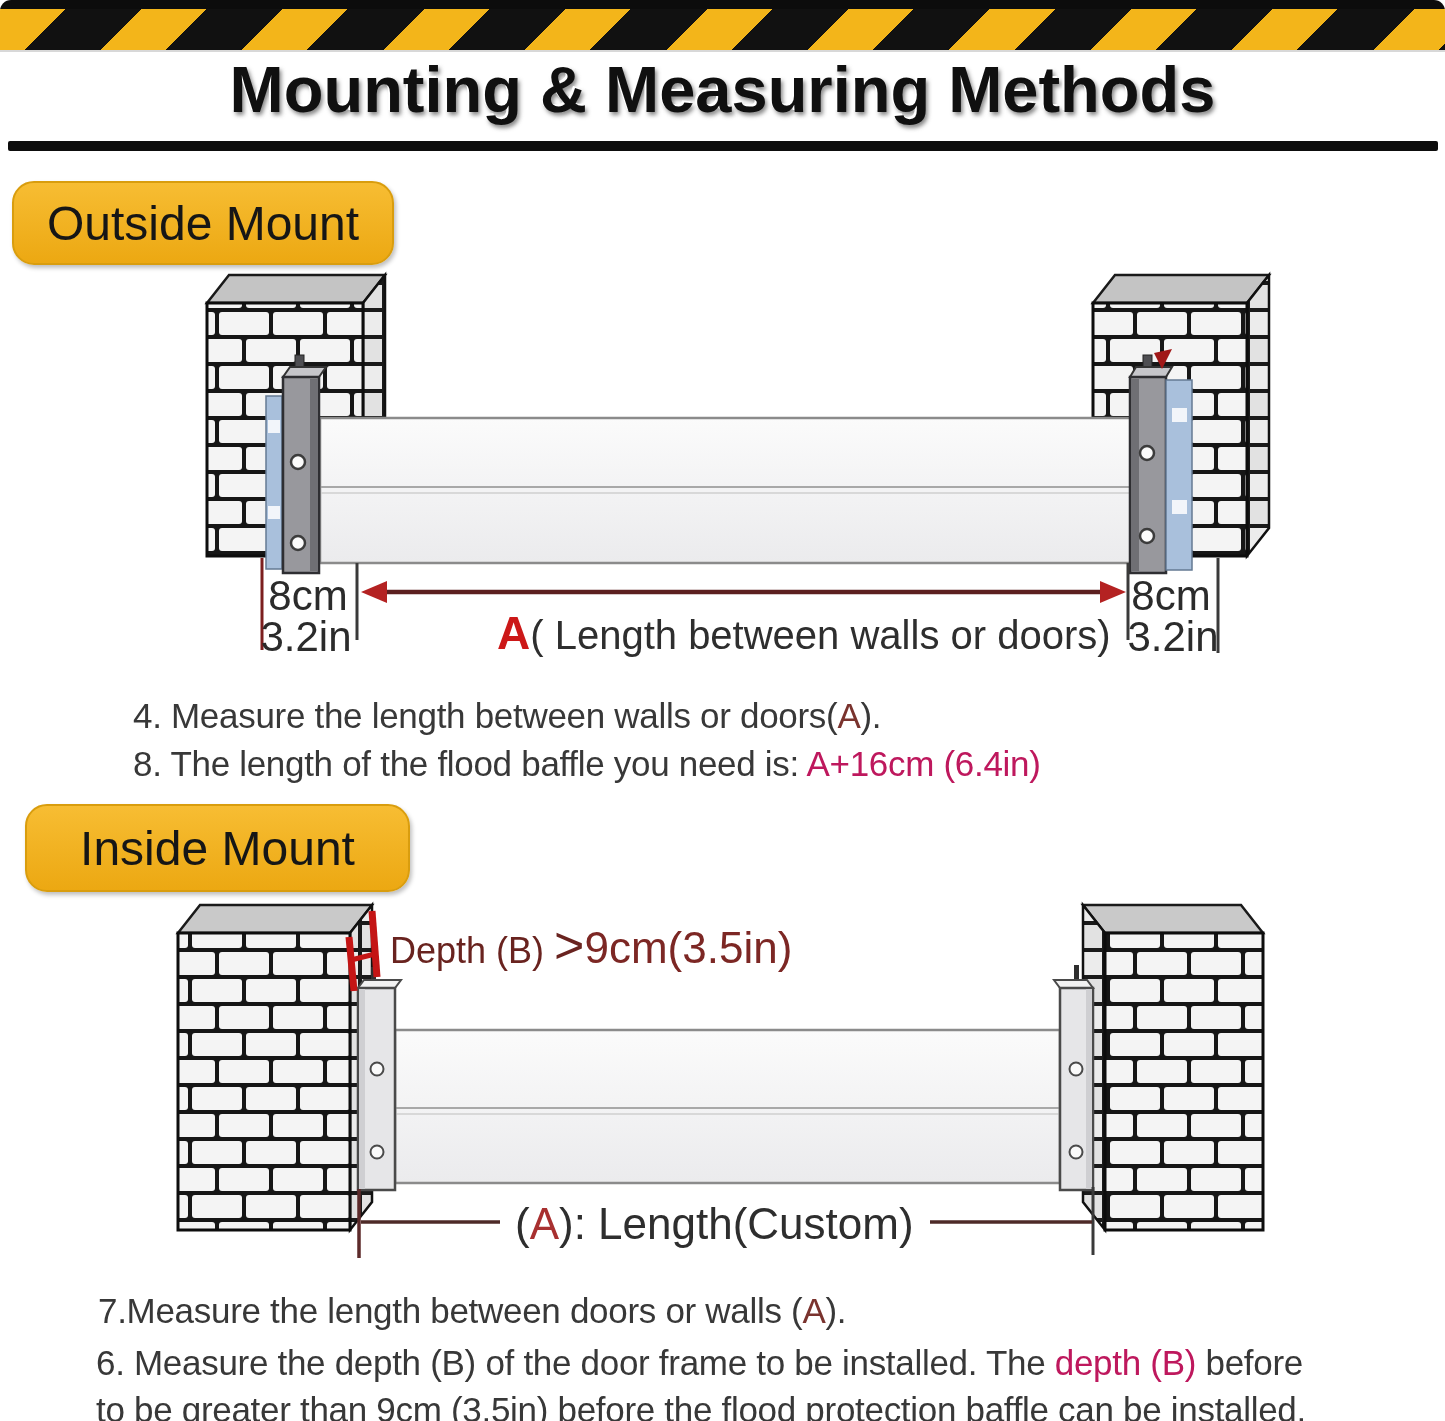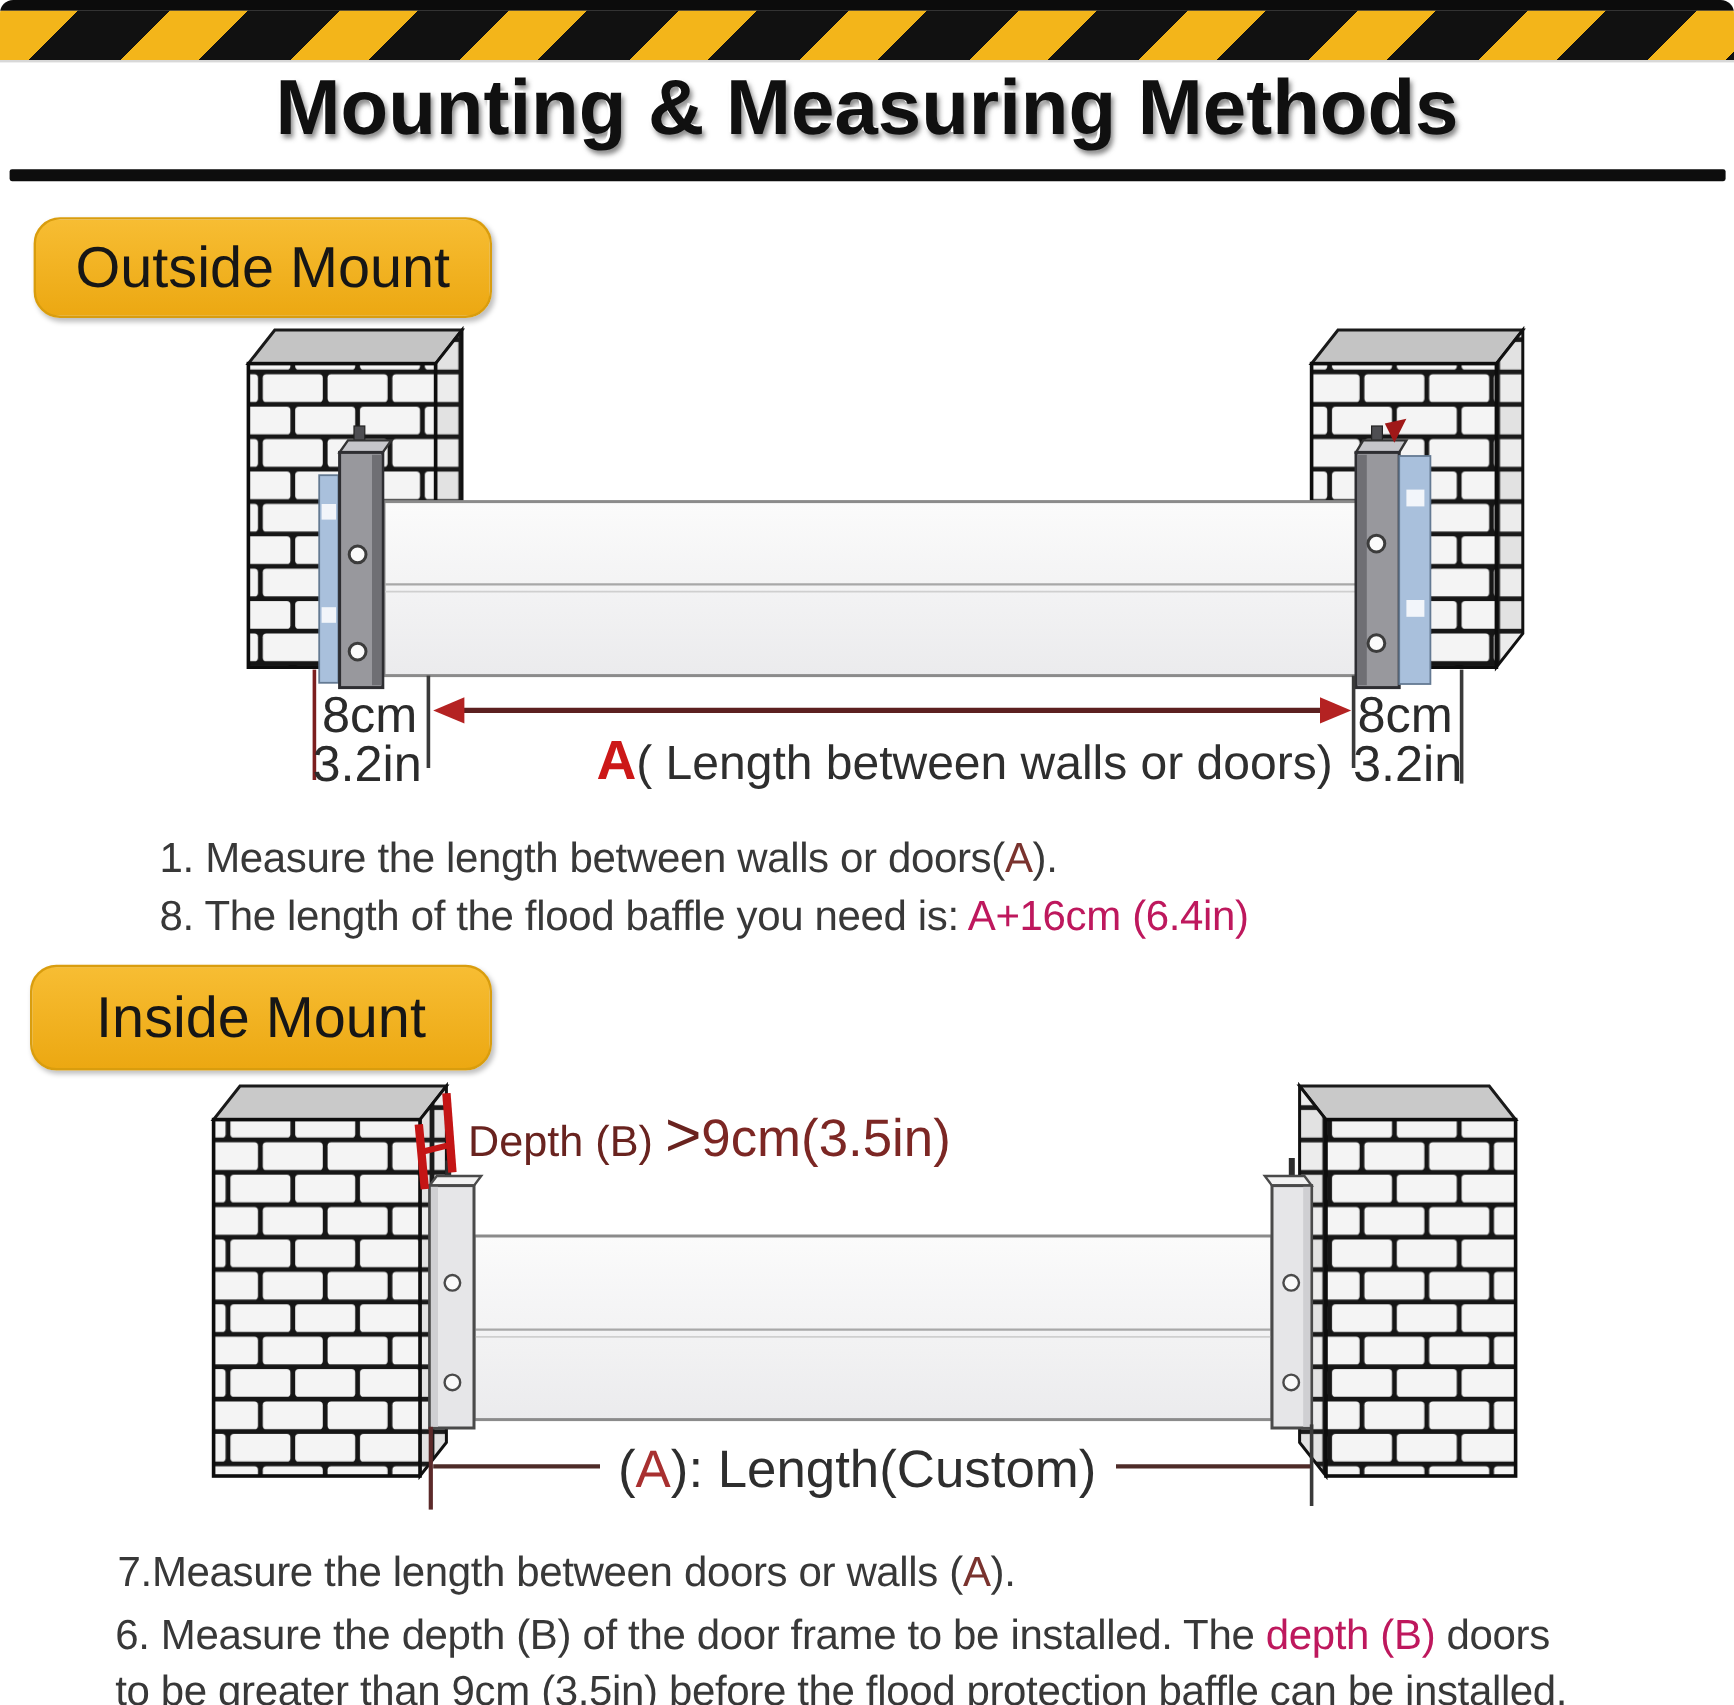--- a/index.html
+++ b/index.html
@@ -25,21 +25,21 @@
   }
   .title-underline { position:absolute; top:141px; left:8px; width:1430px; height:10px; background:#0d0d0d; border-radius:2px; }
   
   .badge {
     position:absolute; box-sizing:border-box;
     background:linear-gradient(#f7bd33,#eca812);
     border:2px solid #d99d0e; border-radius:22px;
     color:#161616; font-size:48px; text-align:center;
     box-shadow:2px 3px 4px rgba(0,0,0,0.25);
   }
-  .badge-outside { left:28px; top:181px; width:382px; height:84px; line-height:82px; }
+  .badge-outside { left:12px; top:181px; width:382px; height:84px; line-height:82px; }
   .badge-inside  { left:25px; top:804px; width:385px; height:88px; line-height:86px; }
   
   .diagram { position:absolute; left:0; }
   #diagram-outside { top:255px; }
   #diagram-inside  { top:895px; }
   
   .step { position:absolute; font-size:35px; color:#383838; letter-spacing:-0.3px; white-space:nowrap; }
   .step-wrap { white-space:normal; width:1350px; line-height:47px; }
   .r1 { color:#7a332e; }
   .r2 { color:#be185d; }
@@ -138,21 +138,21 @@
       <text x="308" y="355" text-anchor="middle" font-size="42" fill="#2b2b2b">8cm</text>
       <text x="306" y="396" text-anchor="middle" font-size="42" fill="#2b2b2b">3.2in</text>
       <text x="1171" y="355" text-anchor="middle" font-size="42" fill="#2b2b2b">8cm</text>
       <text x="1173" y="396" text-anchor="middle" font-size="42" fill="#2b2b2b">3.2in</text>
       <text x="497" y="394">
         <tspan font-size="46" font-weight="bold" fill="#cc1818">A</tspan><tspan font-size="40" fill="#2e2e2e">( Length between walls or doors)</tspan>
       </text>
     </g>
   </svg>
 
-  <div class="step" id="out-step1"><span>1. Measure the length between walls or doors(</span><span class="r1">A</span><span>).</span></div>
+  <div class="step" id="out-step1"><span>4. Measure the length between walls or doors(</span><span class="r1">A</span><span>).</span></div>
   <div class="step" id="out-step2"><span>8. The length of the flood baffle you need is: </span><span class="r2">A+16cm (6.4in)</span></div>
 
   <svg id="diagram-inside" class="diagram" width="1445" height="375" viewBox="0 0 1445 375">
     <defs>
       <pattern id="br2" width="108" height="54" patternUnits="userSpaceOnUse">
         <rect width="108" height="54" fill="#161616"></rect>
         <rect x="3" y="3" width="50" height="23" rx="3" fill="#f4f4f4"></rect>
         <rect x="57" y="3" width="50" height="23" rx="3" fill="#f4f4f4"></rect>
         <rect x="-24" y="30" width="50" height="23" rx="3" fill="#f4f4f4"></rect>
         <rect x="30" y="30" width="50" height="23" rx="3" fill="#f4f4f4"></rect>
@@ -221,17 +221,17 @@
       <line x1="361" y1="327" x2="500" y2="327" stroke="#4e2b28" stroke-width="3.5"></line>
       <line x1="930" y1="327" x2="1092" y2="327" stroke="#4e2b28" stroke-width="3.5"></line>
       <text x="515" y="344" font-size="44">
         <tspan fill="#2e2e2e">(</tspan><tspan fill="#a83030">A</tspan><tspan fill="#2e2e2e">): Length(Custom)</tspan>
       </text>
     </g>
   </svg>
 
   <div class="step" id="in-step1"><span>7.Measure the length between doors or walls (</span><span class="r1">A</span><span>).</span></div>
   <div class="step step-wrap" id="in-step2">
-    <div><span>6. Measure the depth (B) of the door frame to be installed. The </span><span class="r2">depth (B)</span><span> doors</span></div>
+    <div><span>6. Measure the depth (B) of the door frame to be installed. The </span><span class="r2">depth (B)</span><span> before</span></div>
     <div><span>to be greater than 9cm (3.5in) before the flood protection baffle can be installed.</span></div>
   </div>
 
 </div>
 
 </body></html>

